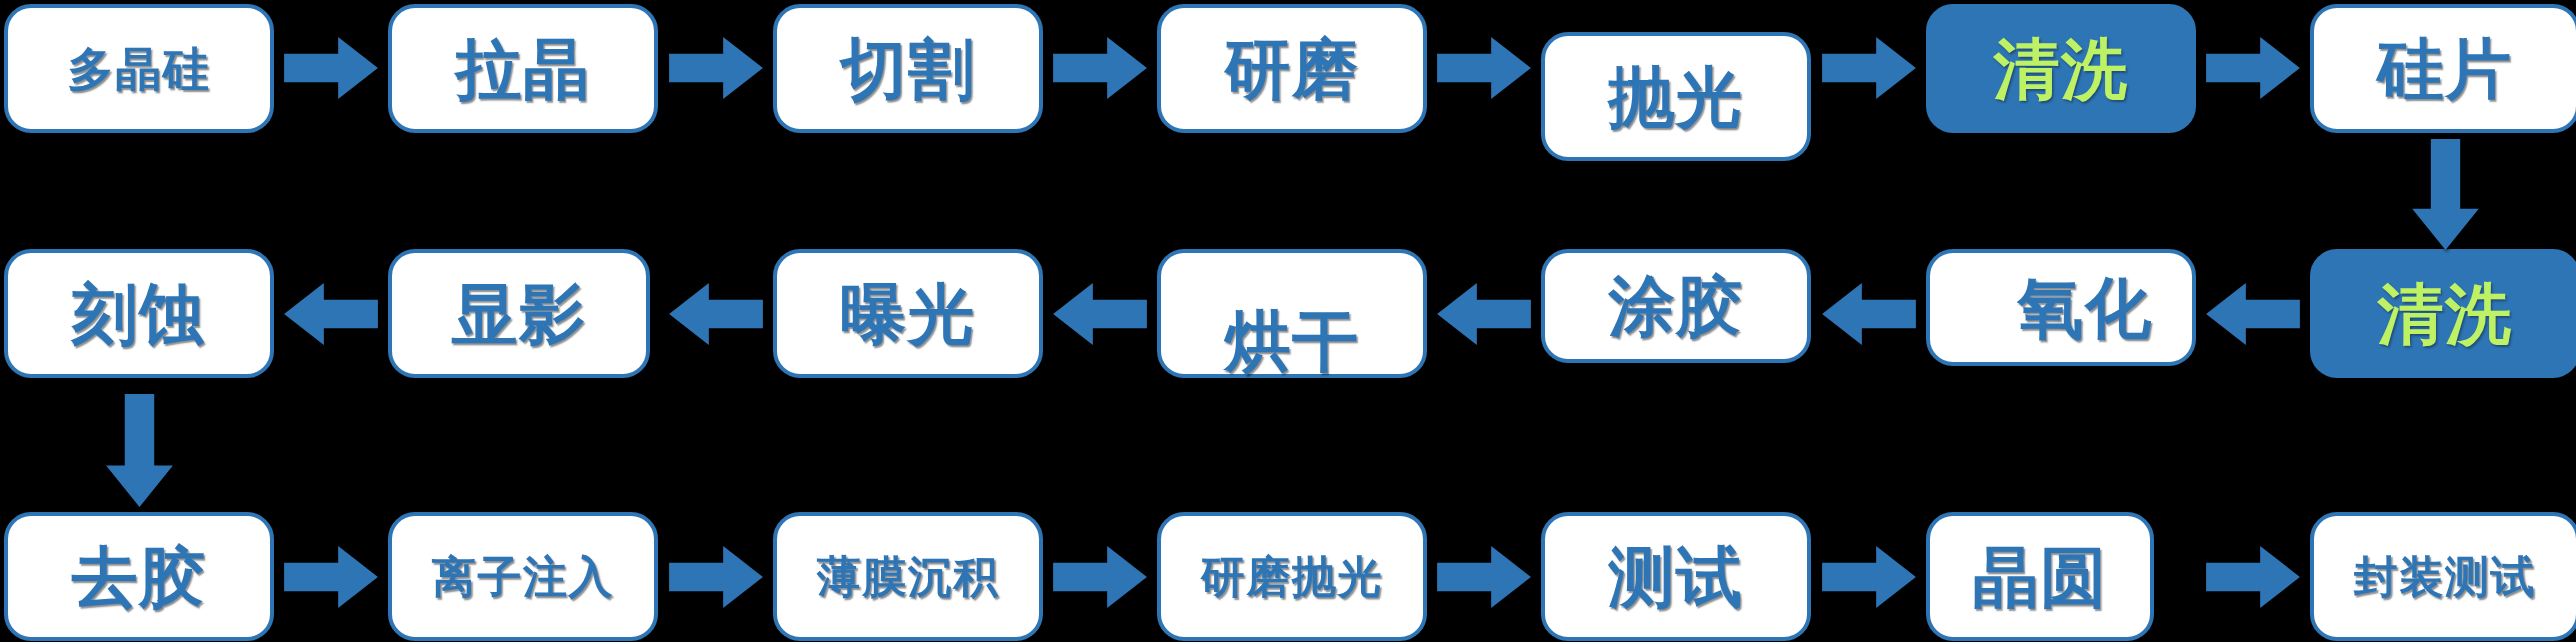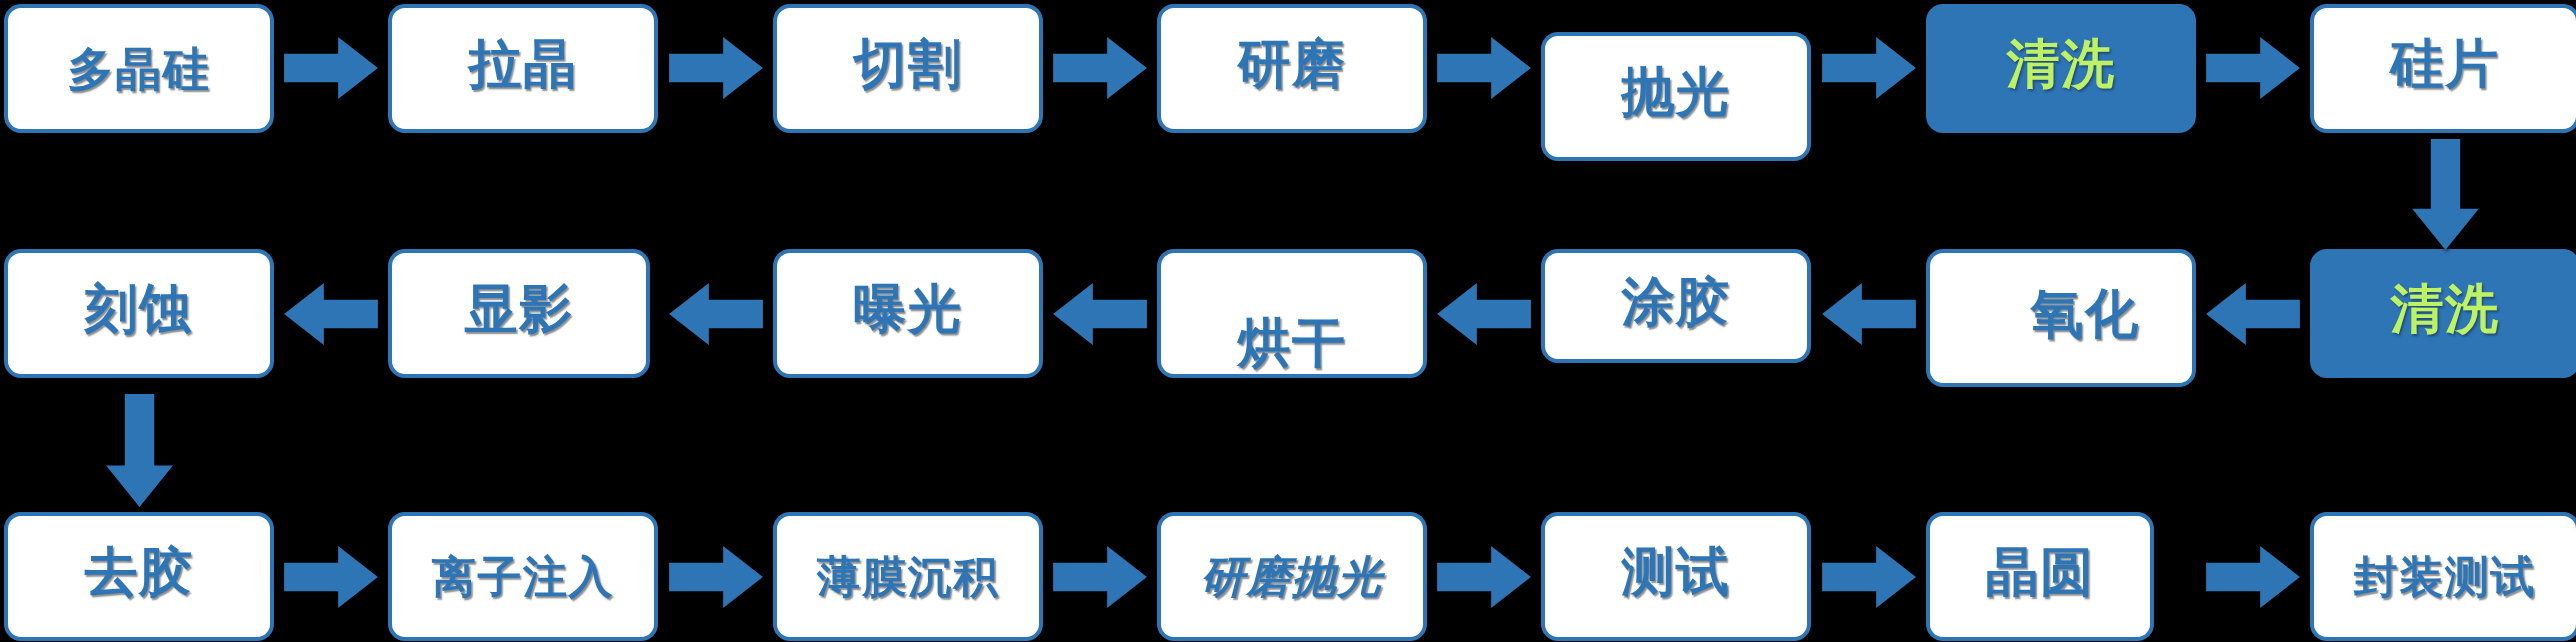--- a/index.html
+++ b/index.html
@@ -8,21 +8,21 @@
     font-family:"Liberation Sans","DejaVu Sans",sans-serif;
     position:relative;
   }
   #stage{position:relative;width:2576px;height:642px;}
 
   
   .node{
     position:absolute;
     box-sizing:border-box;
     display:flex;align-items:center;justify-content:center;
-    border-radius:17px;
+    border-radius:27px;
     background:#ffffff;
     border:4px solid var(--accent,#2E75B6);
     color:var(--accent,#2E75B6);
     font-weight:700;
     letter-spacing:1.6px;
     white-space:nowrap;
     filter:drop-shadow(1.6px 2.4px 1.6px rgba(0,0,0,0.55));
   }
   .node.filled{
     background:var(--accent,#2E75B6);
@@ -30,21 +30,21 @@
     color:#bef264;
   }
   .node .txt{
     display:block;
     line-height:1;
     text-shadow:1.6px 1.6px 1.6px rgba(0,0,0,0.45);
   }
   .node.filled .txt{ text-shadow:1.6px 1.6px 2.4px rgba(0,0,0,0.35); }
 
   
-  .len2 .txt{font-size:53px;font-family:Liberation Mono, monospace;}
+  .len2 .txt{font-size:66px;}
   .len3 .txt{font-size:46px;}
   .len4 .txt{font-size:44px;}
 
   
   .arrow{
     position:absolute;
     filter:drop-shadow(1.6px 2.4px 1.6px rgba(0,0,0,0.55));
   }
   .arrow svg{display:block;}
 </style>
@@ -136,21 +136,21 @@
       </svg>
     </div>
     <div class="node len2" style="left: 1541px; top: 249px; width: 270px; height: 114px; --accent: #2E75B6;">
       <span class="txt">涂胶</span>
     </div>
     <div class="arrow" style="left: 1822px; top: 283px;">
       <svg width="94" height="62" viewBox="0 0 118 78">
         <polygon points="118,21 50,21 50,0 0,39 50,78 50,57 118,57" fill="#2E75B6"></polygon>
       </svg>
     </div>
-    <div class="node len2" style="left: 1926px; top: 249px; width: 270px; height: 138px; padding-left: 48px; --accent: #2E75B6;">
+    <div class="node len2" style="left: 1926px; top: 249px; width: 270px; height: 117px; padding-left: 48px; --accent: #2E75B6;">
       <span class="txt">氧化</span>
     </div>
     <div class="arrow" style="left: 2206px; top: 283px;">
       <svg width="94" height="62" viewBox="0 0 118 78">
         <polygon points="118,21 50,21 50,0 0,39 50,78 50,57 118,57" fill="#2E75B6"></polygon>
       </svg>
     </div>
     <div class="node len2 filled" style="left: 2310px; top: 249px; width: 270px; height: 129px; --accent: #2E75B6;">
       <span class="txt">清洗</span>
     </div>
@@ -171,21 +171,21 @@
       </svg>
     </div>
     <div class="node len4" style="left: 773px; top: 512px; width: 270px; height: 129px; --accent: #2E75B6;">
       <span class="txt">薄膜沉积</span>
     </div>
     <div class="arrow" style="left: 1053px; top: 546px;">
       <svg width="94" height="62" viewBox="0 0 118 78">
         <polygon points="0,21 68,21 68,0 118,39 68,78 68,57 0,57" fill="#2E75B6"></polygon>
       </svg>
     </div>
-    <div class="node len4" style="left: 1157px; top: 512px; width: 270px; height: 129px; font-style: italic; --accent: #2E75B6;">
+    <div class="node len4" style="left: 1157px; top: 512px; width: 270px; height: 129px; --accent: #2E75B6;">
       <span class="txt">研磨抛光</span>
     </div>
     <div class="arrow" style="left: 1437px; top: 546px;">
       <svg width="94" height="62" viewBox="0 0 118 78">
         <polygon points="0,21 68,21 68,0 118,39 68,78 68,57 0,57" fill="#2E75B6"></polygon>
       </svg>
     </div>
     <div class="node len2" style="left: 1541px; top: 512px; width: 270px; height: 129px; --accent: #2E75B6;">
       <span class="txt">测试</span>
     </div>

